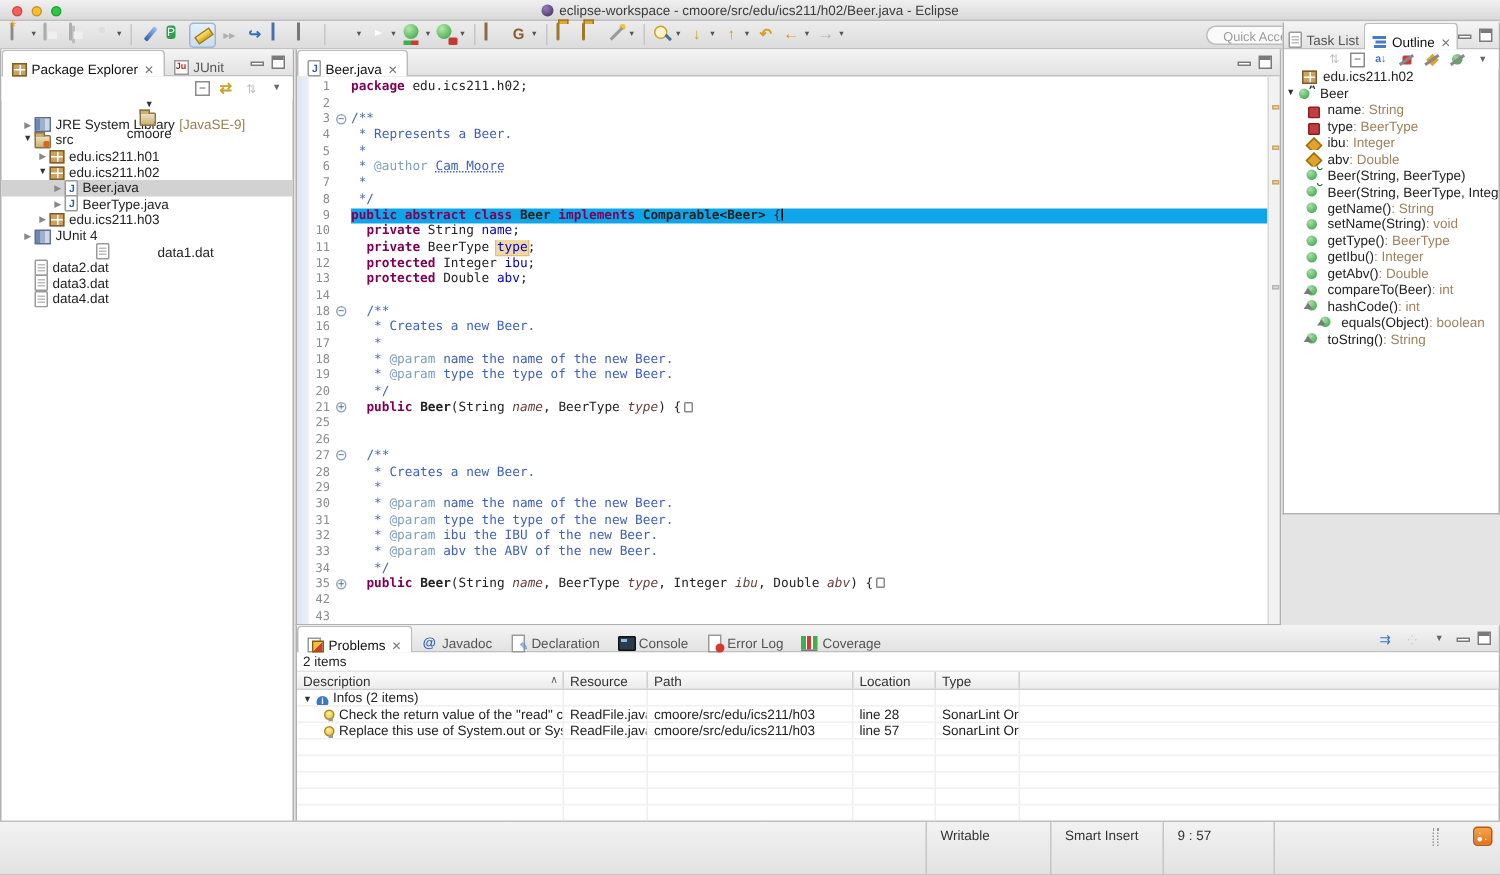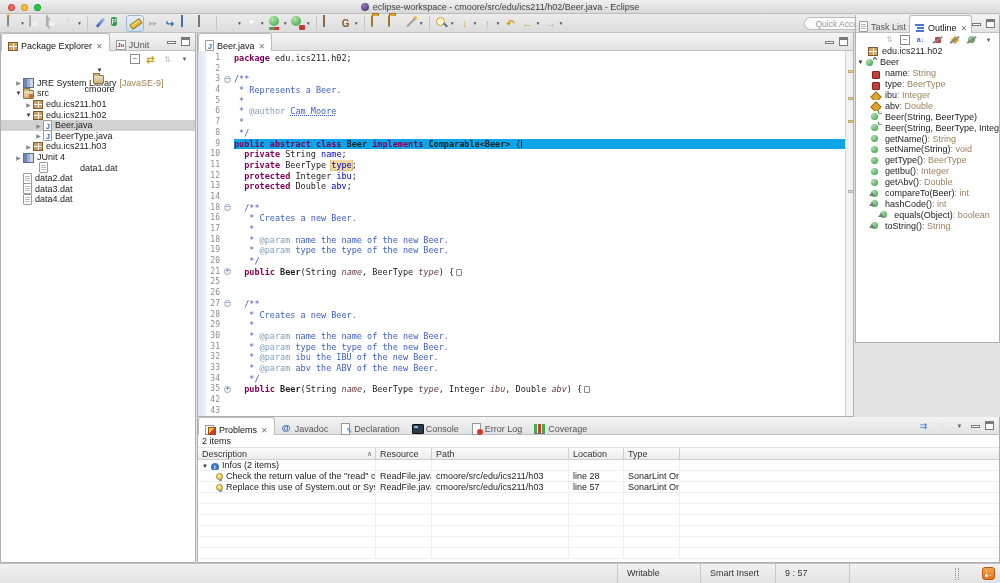--- a/index.html
+++ b/index.html
@@ -164,21 +164,21 @@
 .pt-javadoc{color:#2b5fb4;font-weight:bold;font-size:9px;line-height:11px;text-align:center}
 .pt-decl::before{content:"";position:absolute;left:1px;top:0px;width:7px;height:10px;background:#fff;border:1px solid #999}
 .pt-decl::after{content:"✎";position:absolute;right:-1px;bottom:-1px;font-size:7px;color:#4a79c9}
 .pt-console::before{content:"";position:absolute;left:0;top:1px;width:10px;height:8px;background:#2d3a4a;border:1px solid #111;border-radius:1px}
 .pt-console::after{content:"";position:absolute;left:2px;top:3px;width:4px;height:2px;background:#7ec2f3}
 .pt-errlog::before{content:"";position:absolute;left:1px;top:0px;width:7px;height:10px;background:#fff;border:1px solid #999}
 .pt-errlog::after{content:"";position:absolute;right:-1px;bottom:-1px;width:6px;height:6px;border-radius:50%;background:#d23b2f}
 .pt-cov{background:linear-gradient(90deg,#3fae4f 0 3px,#fff 3px 4px,#d23b2f 4px 7px,#fff 7px 8px,#3fae4f 8px 11px);border-bottom:1px solid #777;height:10px;margin-top:1px}
 
 
-.statusbar{position:absolute;left:0;bottom:0;right:0;height:20px;background:linear-gradient(#f2f2f2,#e2e2e2);border-top:1px solid #c0c0c0}
+.statusbar{position:absolute;left:0;bottom:0;right:0;height:36px;background:linear-gradient(#f2f2f2,#e2e2e2);border-top:1px solid #c0c0c0}
 .scell{position:absolute;top:0;bottom:0;border-left:1px solid #c6c6c6;padding:0 9px;line-height:19px;color:#333;font-size:9px}
 .sdots{position:absolute;left:955px;top:4px;height:12px;width:4px;border-left:1px dotted #999;border-right:1px dotted #999}
 .rss{position:absolute;right:5px;top:3px;width:13px;height:13px;border-radius:3px;background:linear-gradient(#f5a44c,#e2741d);border:1px solid #b55a10}
 .rss::after{content:"";position:absolute;left:2px;bottom:2px;width:3px;height:3px;border-radius:50%;background:#fff;box-shadow:0 -4px 0 -1px #fff,4px 0 0 -1px #fff}
 </style>
 </head>
 <body>
 
 <div class="window">
 
@@ -376,21 +376,21 @@
         <div class="trow" style="padding-left: 23px;">
           <span class="arr">▶</span>
           <span class="ti ti-package"></span>
           <span class="tlabel">edu.ics211.h03</span>
         </div>
         <div class="trow" style="padding-left: 13px;">
           <span class="arr">▶</span>
           <span class="ti ti-library"></span>
           <span class="tlabel">JUnit 4</span>
         </div>
-        <div class="trow" style="padding-left: 0; gap: 29px;">
+        <div class="trow" style="padding-left: 25px; gap: 29px;">
           <span class="arr"></span>
           <span class="ti ti-datfile"></span>
           <span class="tlabel">data1.dat</span>
         </div>
         <div class="trow" style="padding-left: 13px;">
           <span class="arr"></span>
           <span class="ti ti-datfile"></span>
           <span class="tlabel">data2.dat</span>
         </div>
         <div class="trow" style="padding-left: 13px;">

